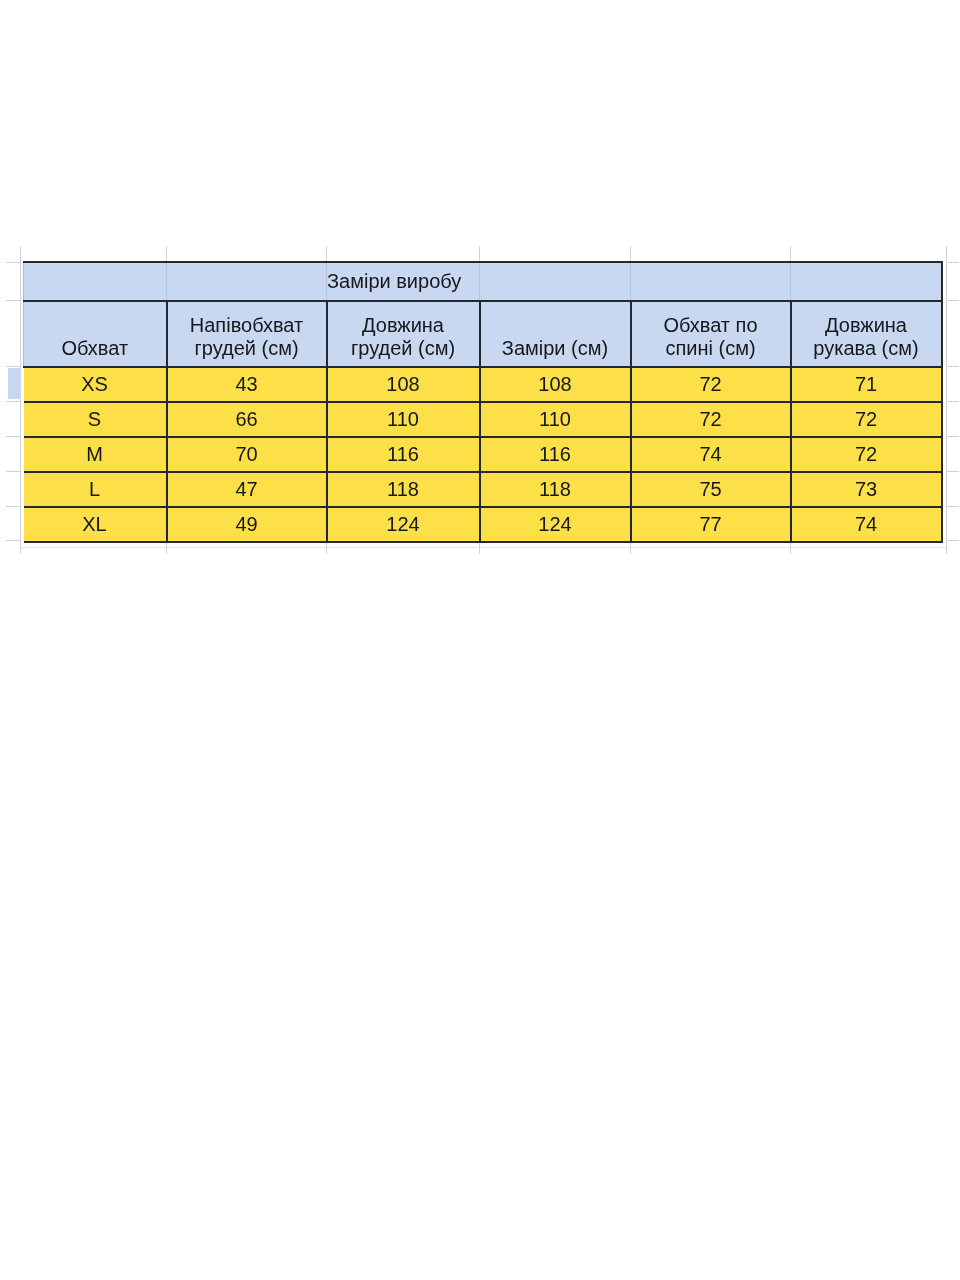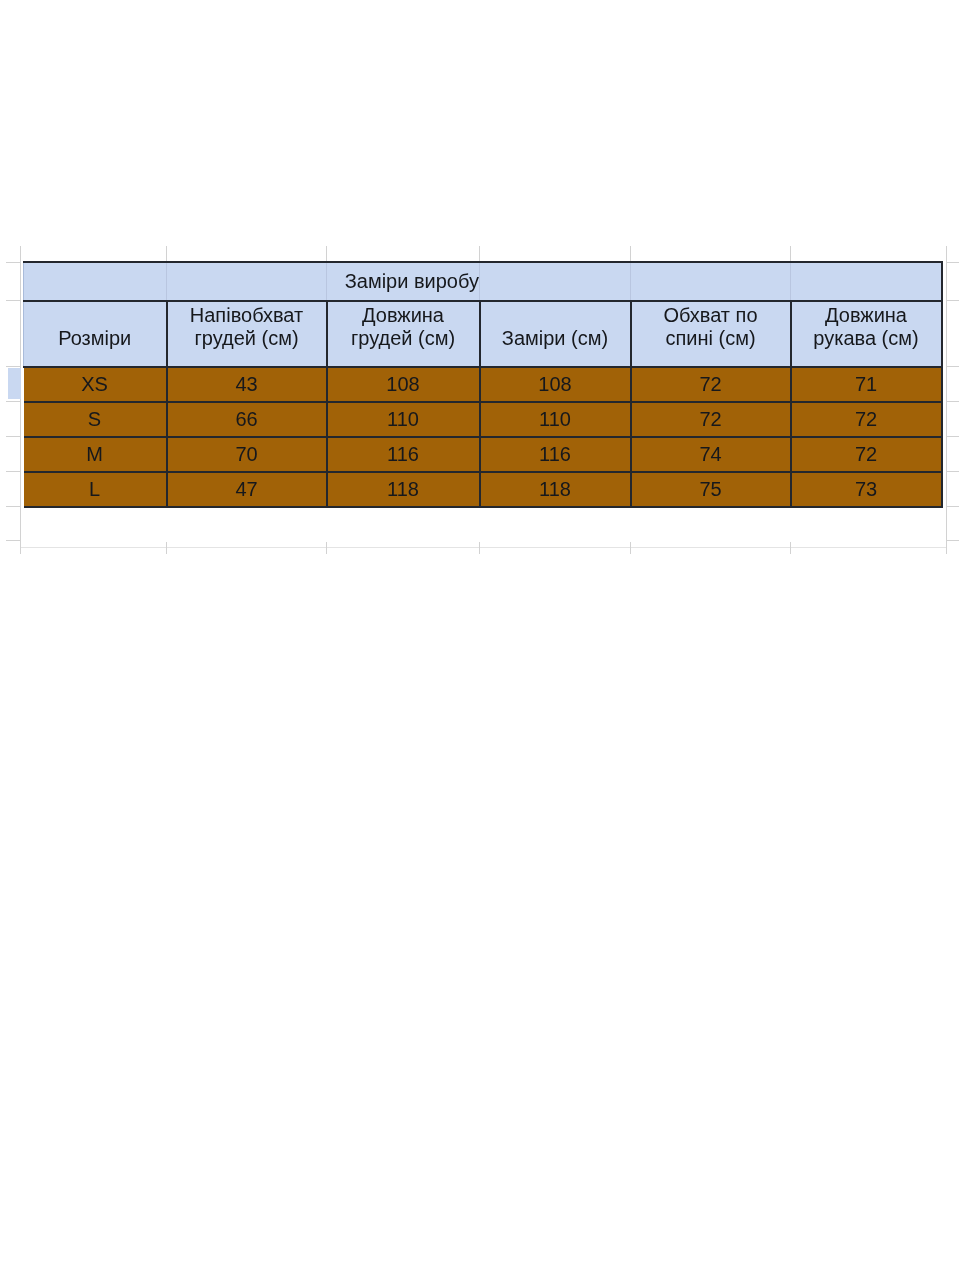--- a/index.html
+++ b/index.html
@@ -28,37 +28,37 @@
   }
   td{padding:0;overflow:visible;}
   
   tr.band{height:39px;}
   tr.band td{
     background:var(--fill);
     border-top:2px solid var(--dark);
     border-bottom:2px solid var(--dark);
     border-left:1px solid var(--band-sep);
     border-right:1px solid var(--band-sep);
-    font-size:20px;text-align:right;vertical-align:middle;white-space:nowrap;
+    font-size:20px;text-align:left;vertical-align:middle;white-space:nowrap;
   }
   tr.band td:first-child{border-left:1px solid var(--fill-edge);}
   tr.band td:last-child{border-right:2px solid var(--dark);}
   
   tr.head{height:66px;}
   tr.head td{
     background:var(--fill);
     border:2px solid var(--dark);
     vertical-align:bottom;text-align:center;
-    font-size:20px;line-height:23px;padding:0 2px 16px 2px;
+    font-size:20px;line-height:23px;padding:0 2px 6px 2px;
   }
   tr.head td:first-child{border-left:1px solid var(--fill-edge);}
   
   tr.data{height:35px;}
   tr.data td{
-    background:#a16207;
+    background:#fde047;
     border:2px solid var(--dark);
     text-align:center;vertical-align:middle;
     font-size:20px;
   }
   tr.data td:first-child{border-left:none;}
   .hline2{line-height:23px;}
 </style>
 </head>
 <body>
 
@@ -112,21 +112,21 @@
     <tr class="band">
       <td></td>
       <td></td>
       <td>Заміри виробу</td>
       <td></td>
       <td></td>
       <td></td>
     </tr>
     <tr class="head">
       <td>
-        <div>Розміри</div>
+        <div>Обхват</div>
       </td>
       <td>
         <div class="hline2">Напівобхват</div>
         <div class="hline2">грудей (см)</div>
       </td>
       <td>
         <div class="hline2">Довжина</div>
         <div class="hline2">грудей (см)</div>
       </td>
       <td>
@@ -167,14 +167,22 @@
       <td>72</td>
     </tr>
     <tr class="data">
       <td>L</td>
       <td>47</td>
       <td>118</td>
       <td>118</td>
       <td>75</td>
       <td>73</td>
     </tr>
+    <tr class="data">
+      <td>XL</td>
+      <td>49</td>
+      <td>124</td>
+      <td>124</td>
+      <td>77</td>
+      <td>74</td>
+    </tr>
   </tbody>
 </table>
 
 </body></html>

